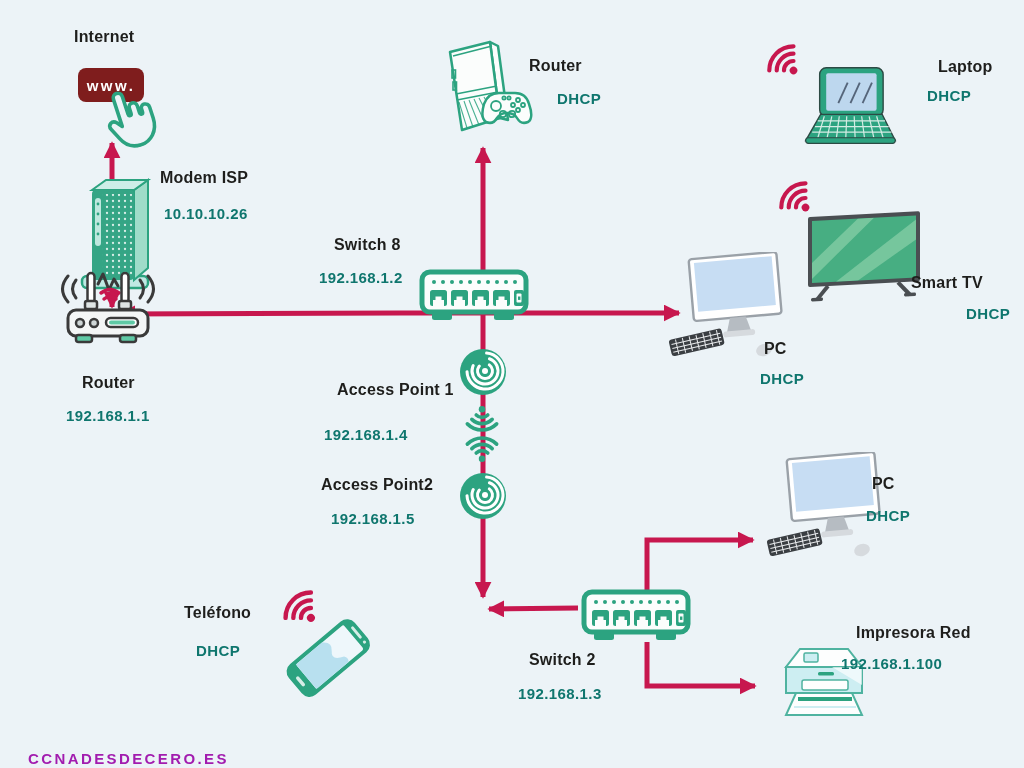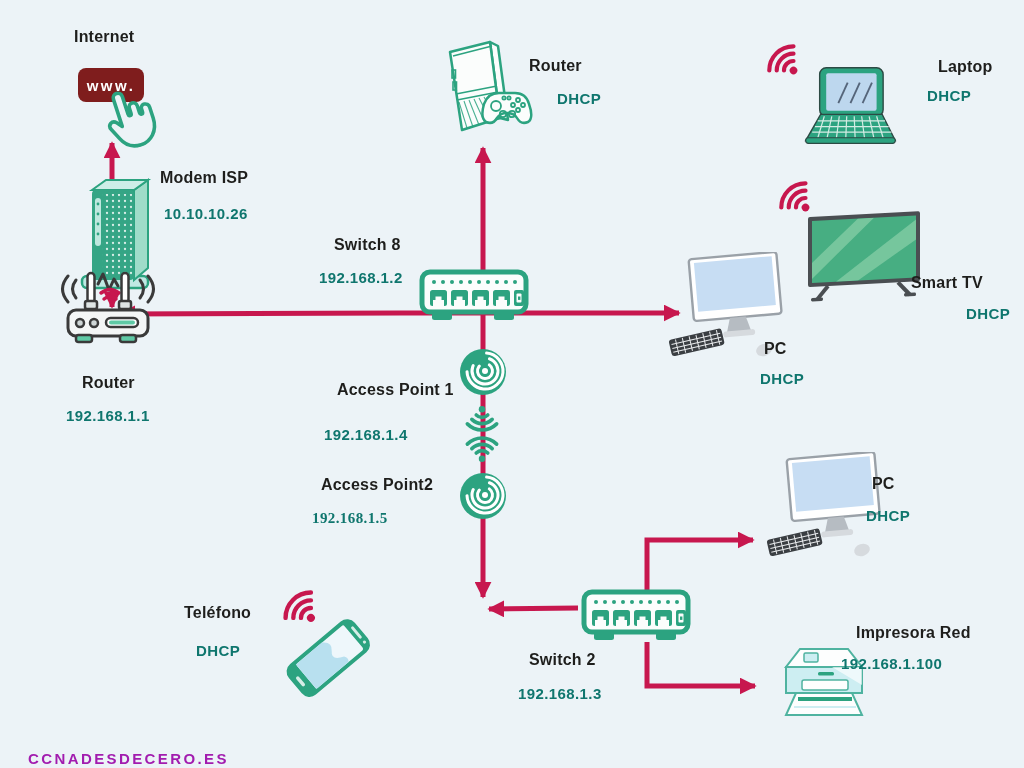--- a/index.html
+++ b/index.html
@@ -324,21 +324,21 @@
       </svg>
   </div>
   <div class="node" style="left:458px; top:471px;">
     <svg width="50" height="50" viewBox="0 0 50 50">
         <use href="#sym-ap"></use>
       </svg>
   </div>
   <div class="nm" style="left:316px; top:381px;margin-left:21px;">Access Point 1</div>
   <div class="ad" style="left:324px; top:413px;margin-top:13px;">192.168.1.4</div>
   <div class="nm" style="left:321px; top:476px;">Access Point2</div>
-  <div class="ad" style="left:312px; top:510px;font-family:Liberation Serif, serif;">192.168.1.5</div>
+  <div class="ad" style="left:331px; top:510px;">192.168.1.5</div>
 
   <div class="node" style="left:580px; top:586px;">
     <svg width="112" height="62" viewBox="0 0 112 62">
         <use href="#sym-switch"></use>
       </svg>
   </div>
   <div class="nm" style="left:529px; top:651px;">Switch 2</div>
   <div class="ad" style="left:518px; top:685px;">192.168.1.3</div>
 
   <div class="node" style="left:762px; top:452px;">

